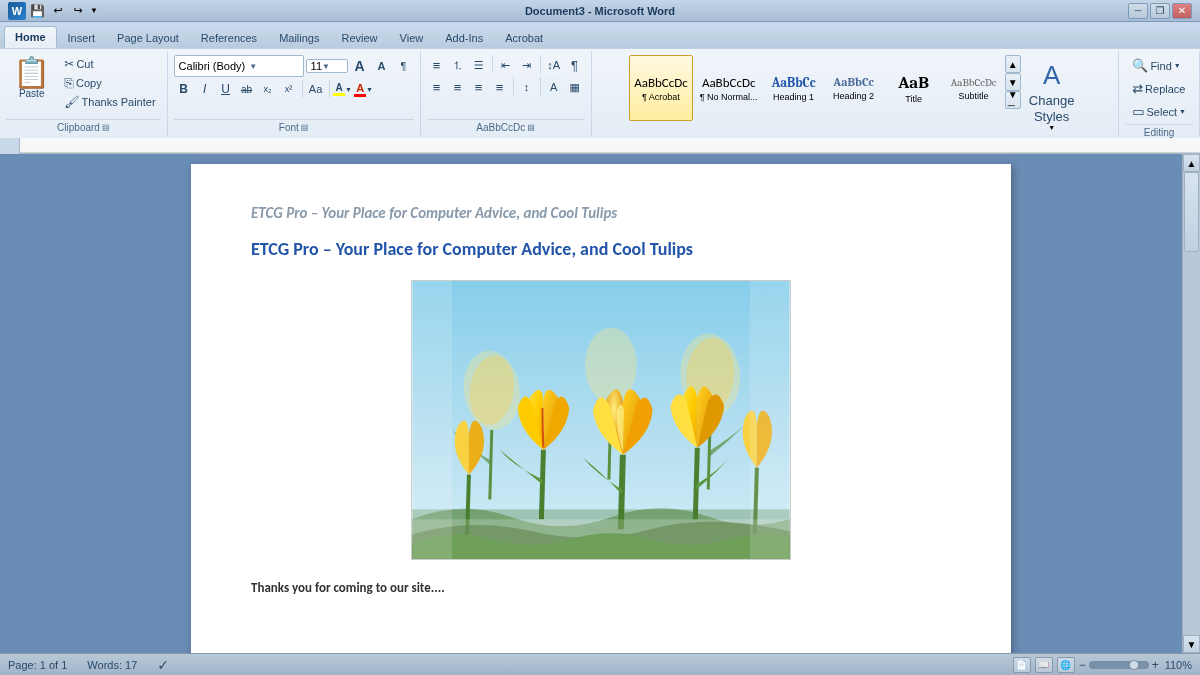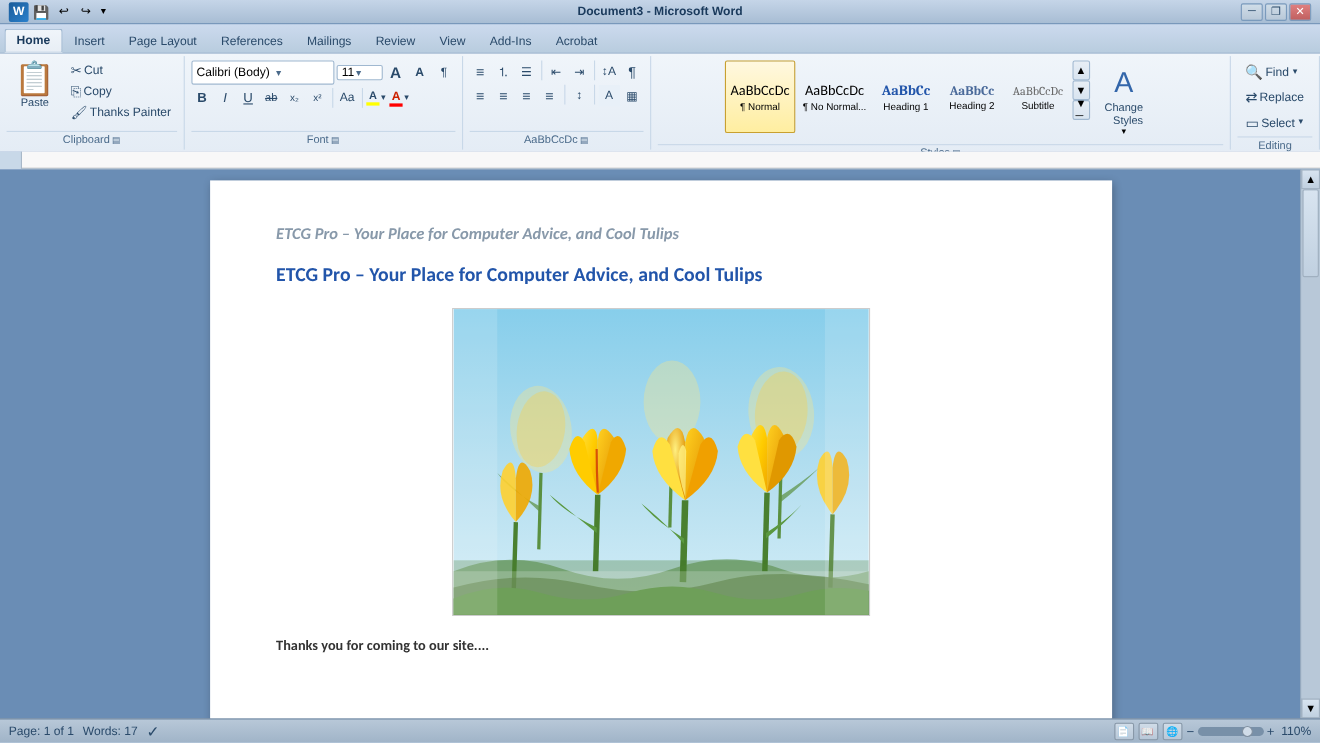--- a/index.html
+++ b/index.html
@@ -293,21 +293,21 @@
       height: 22px;
       background: linear-gradient(to bottom, #b8c8d8, #a0b4c8);
       border-top: 1px solid #8898a8;
       display: flex;
       align-items: center;
       justify-content: space-between;
       padding: 0 8px;
       font-size: 11px;
       color: #2a4a6a;
     }
-    .status-left { display: flex; align-items: center; gap: 8px; }
+    .status-left { display: flex; align-items: center; gap: 20px; }
     .status-right { display: flex; align-items: center; gap: 4px; }
     .zoom-control { display: flex; align-items: center; gap: 3px; }
     .zoom-slider { width: 60px; height: 8px; background: #7890a8; border-radius: 4px; position: relative; }
     .zoom-thumb { width: 10px; height: 10px; background: #d0dce8; border: 1px solid #8090a0; border-radius: 50%; position: absolute; top: -1px; right: 10px; }
 
     
     .dropdown-arrow { font-size: 8px; color: #4a6a8a; }
 
     
     .color-strip-red { height: 3px; background: red; width: 12px; }
@@ -450,52 +450,56 @@
       <span style="font-size:8px;cursor:pointer;">▤</span>
     </div>
   </div>
 
   <div class="ribbon-group" style="flex:1;">
     <div class="ribbon-group-content">
       <div class="styles-gallery">
 
         <div class="style-item active">
           <div style="font-size:13px;font-family:Calibri;">AaBbCcDc</div>
-          <div style="font-size:9px;margin-top:2px;">¶ Normal</div>
+          <div style="font-size:9px;margin-top:2px;">¶ Acrobat</div>
         </div>
 
         <div class="style-item">
           <div style="font-size:13px;font-family:Calibri;">AaBbCcDc</div>
           <div style="font-size:9px;margin-top:2px;">¶ No Normal...</div>
         </div>
 
         <div class="style-item">
           <div style="font-size:13px;font-weight:bold;color:#2255aa;font-family:Cambria;">AaBbCc</div>
           <div style="font-size:9px;margin-top:2px;">Heading 1</div>
         </div>
 
         <div class="style-item">
           <div style="font-size:12px;font-weight:bold;color:#4a6a9a;font-family:Cambria;">AaBbCc</div>
           <div style="font-size:9px;margin-top:2px;">Heading 2</div>
         </div>
 
+        <div class="style-item">
+          <div style="font-size:17px;font-weight:bold;font-family:Cambria;">AaB</div>
+          <div style="font-size:9px;margin-top:2px;">Title</div>
+        </div>
 
         <div class="style-item">
           <div style="font-size:11px;color:#666;font-family:Cambria;">AaBbCcDc</div>
           <div style="font-size:9px;margin-top:2px;">Subtitle</div>
         </div>
       </div>
       <div class="styles-scroll">
         <div class="scroll-arrow">▲</div>
         <div class="scroll-arrow">▼</div>
         <div class="scroll-arrow">▼<br>─</div>
       </div>
       <div class="change-styles-btn">
         <div style="font-size:26px;color:#3366aa;">A</div>
-        <div style="font-size:10px;text-align:right;color:#2a4a6a;margin-top:2px;line-height:1.2;">Change<br>Styles</div>
+        <div style="font-size:13px;text-align:center;color:#2a4a6a;margin-top:2px;line-height:1.2;">Change<br>Styles</div>
         <span style="font-size:7px;">▼</span>
       </div>
     </div>
     <div class="ribbon-group-label">
       <span>Styles</span>
       <span style="font-size:8px;cursor:pointer;">▤</span>
     </div>
   </div>
 
   <div class="ribbon-group">

